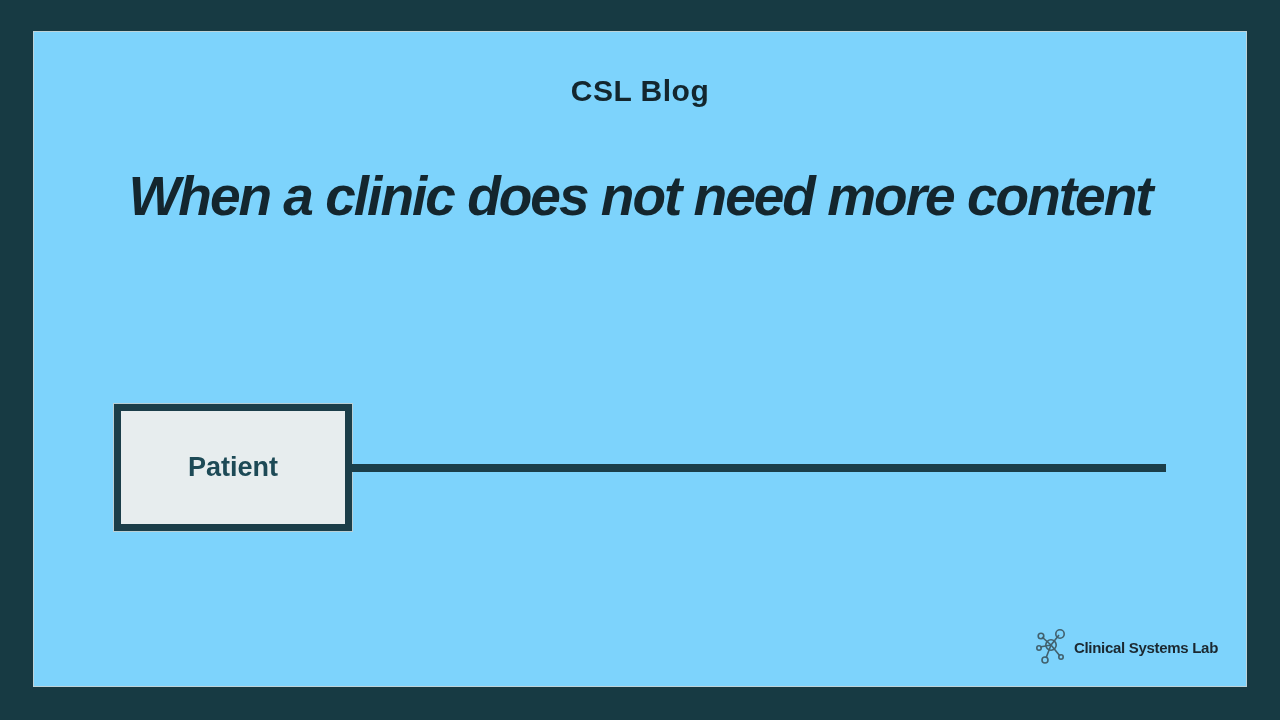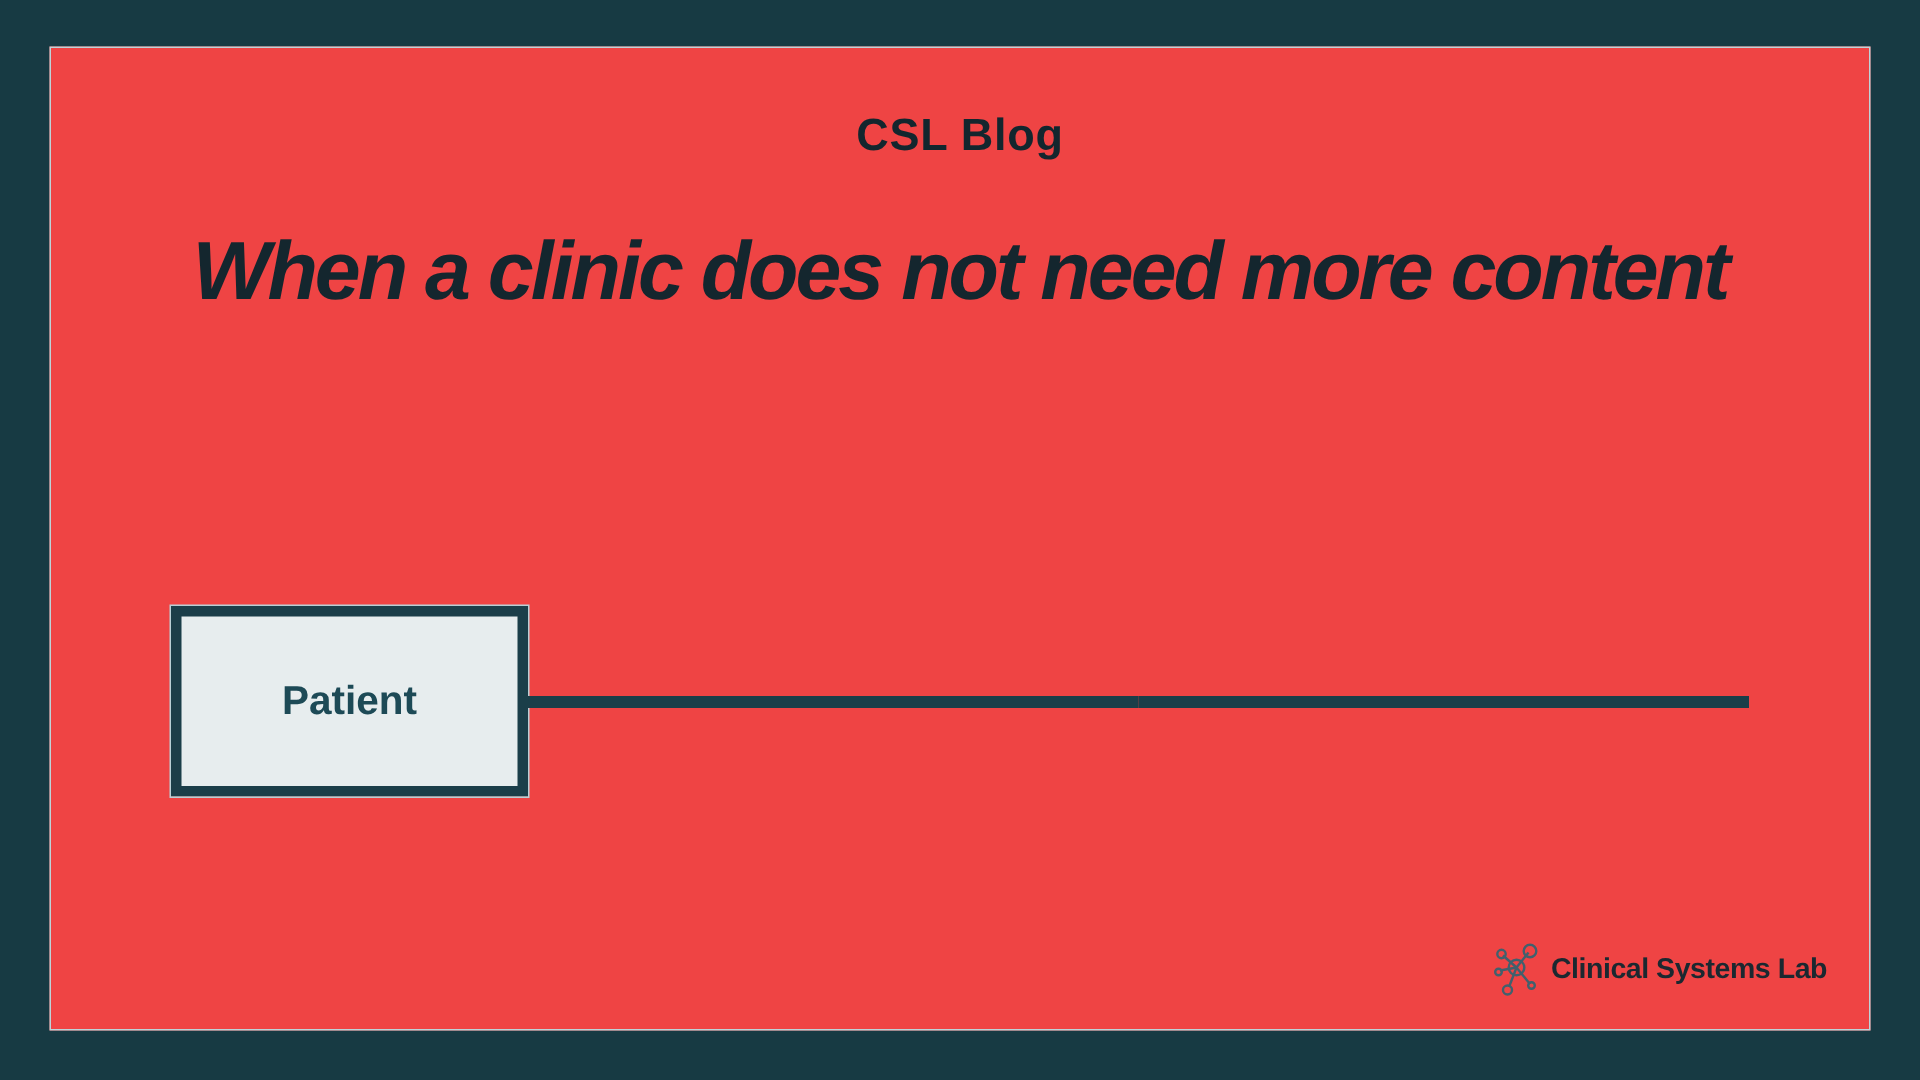--- a/index.html
+++ b/index.html
@@ -14,38 +14,38 @@
     height: 720px;
     background: #173a43;
     overflow: hidden;
   }
   .card {
     position: absolute;
     left: 33px;
     top: 31px;
     width: 1214px;
     height: 656px;
-    background: #ef4444;
+    background: #7dd3fc;
     border: 1px solid #bdd3d9;
     box-sizing: border-box;
   }
   .kicker {
     position: absolute;
     top: 42px;
     left: 0;
     width: 100%;
     text-align: center;
     font-size: 30px;
     font-weight: 800;
     color: #13262e;
     letter-spacing: 0.5px;
   }
   .heading {
     position: absolute;
-    top: 112px;
+    top: 128px;
     left: 0;
     width: 100%;
     text-align: center;
     font-size: 55px;
     line-height: 73px;
     font-style: italic;
     font-weight: 800;
     letter-spacing: -2px;
     color: #14262e;
   }
@@ -85,21 +85,21 @@
   }
   .brand {
     position: absolute;
     right: 28px;
     bottom: 20px;
     display: flex;
     align-items: center;
     gap: 3px;
   }
   .brand-text {
-    font-size: 19px;
+    font-size: 15px;
     font-weight: 800;
     letter-spacing: -0.3px;
     color: #1b2830;
     white-space: nowrap;
   }
   .brand-icon {
     width: 36px;
     height: 38px;
     display: block;
   }

